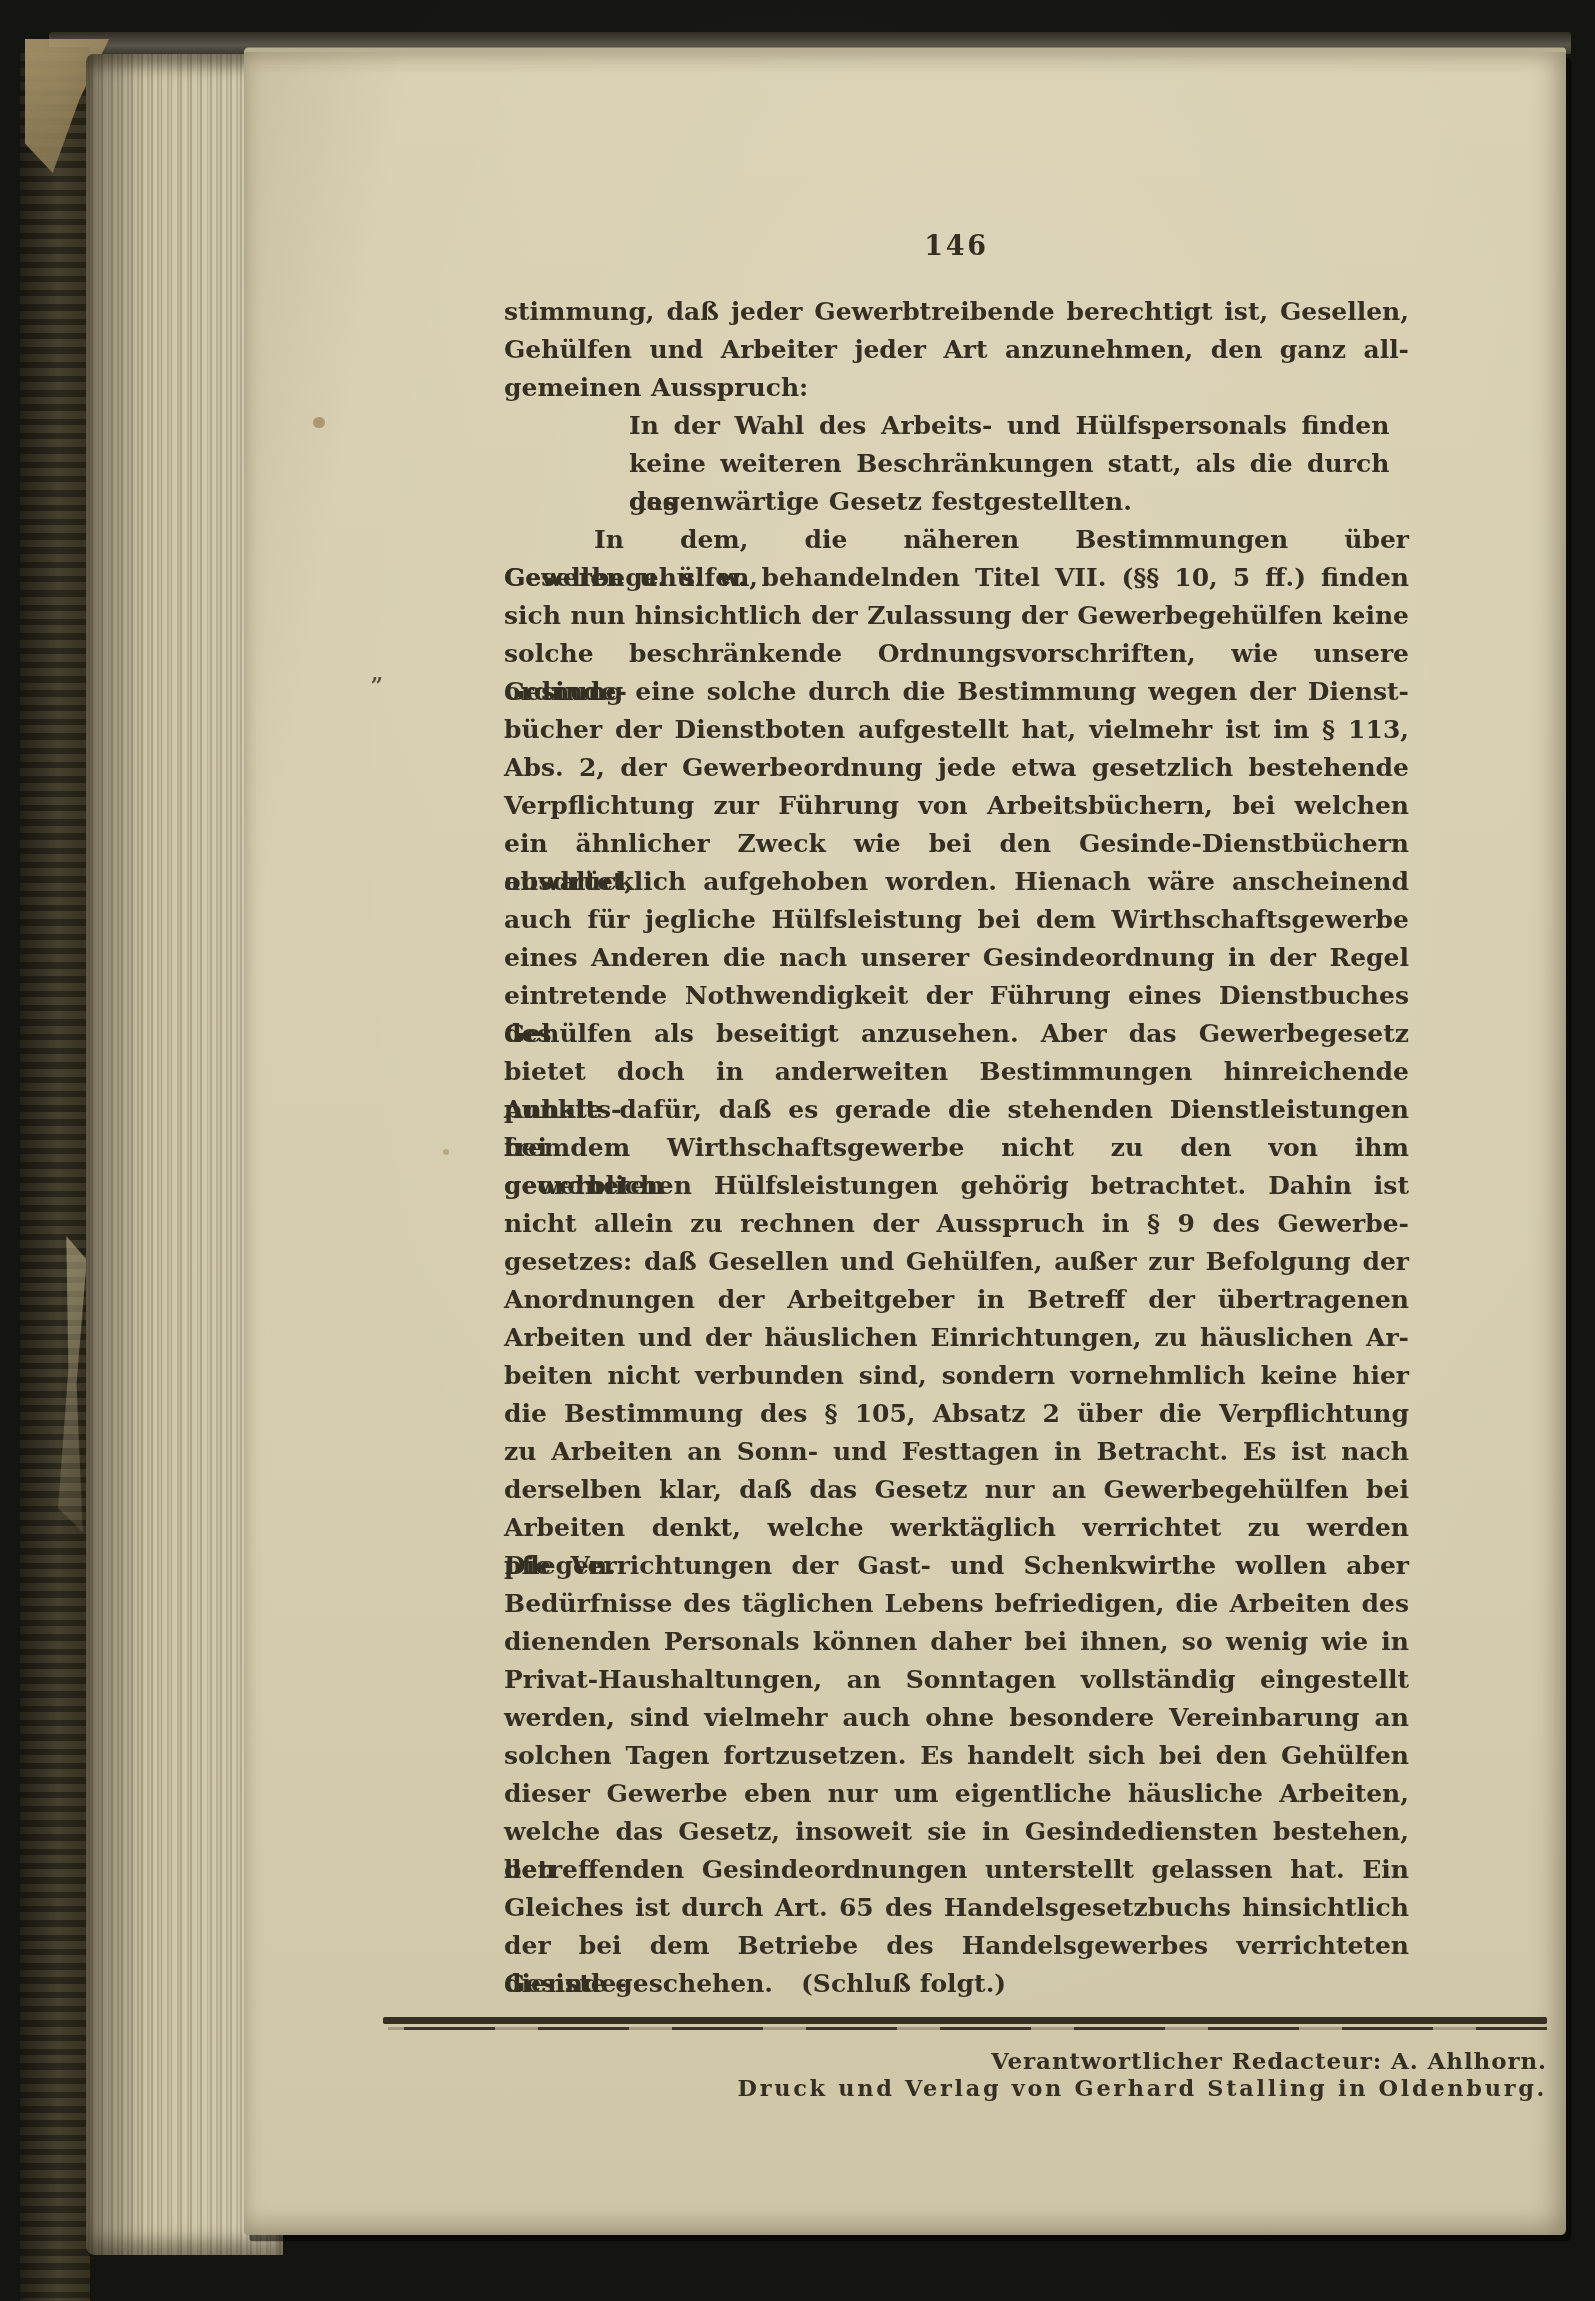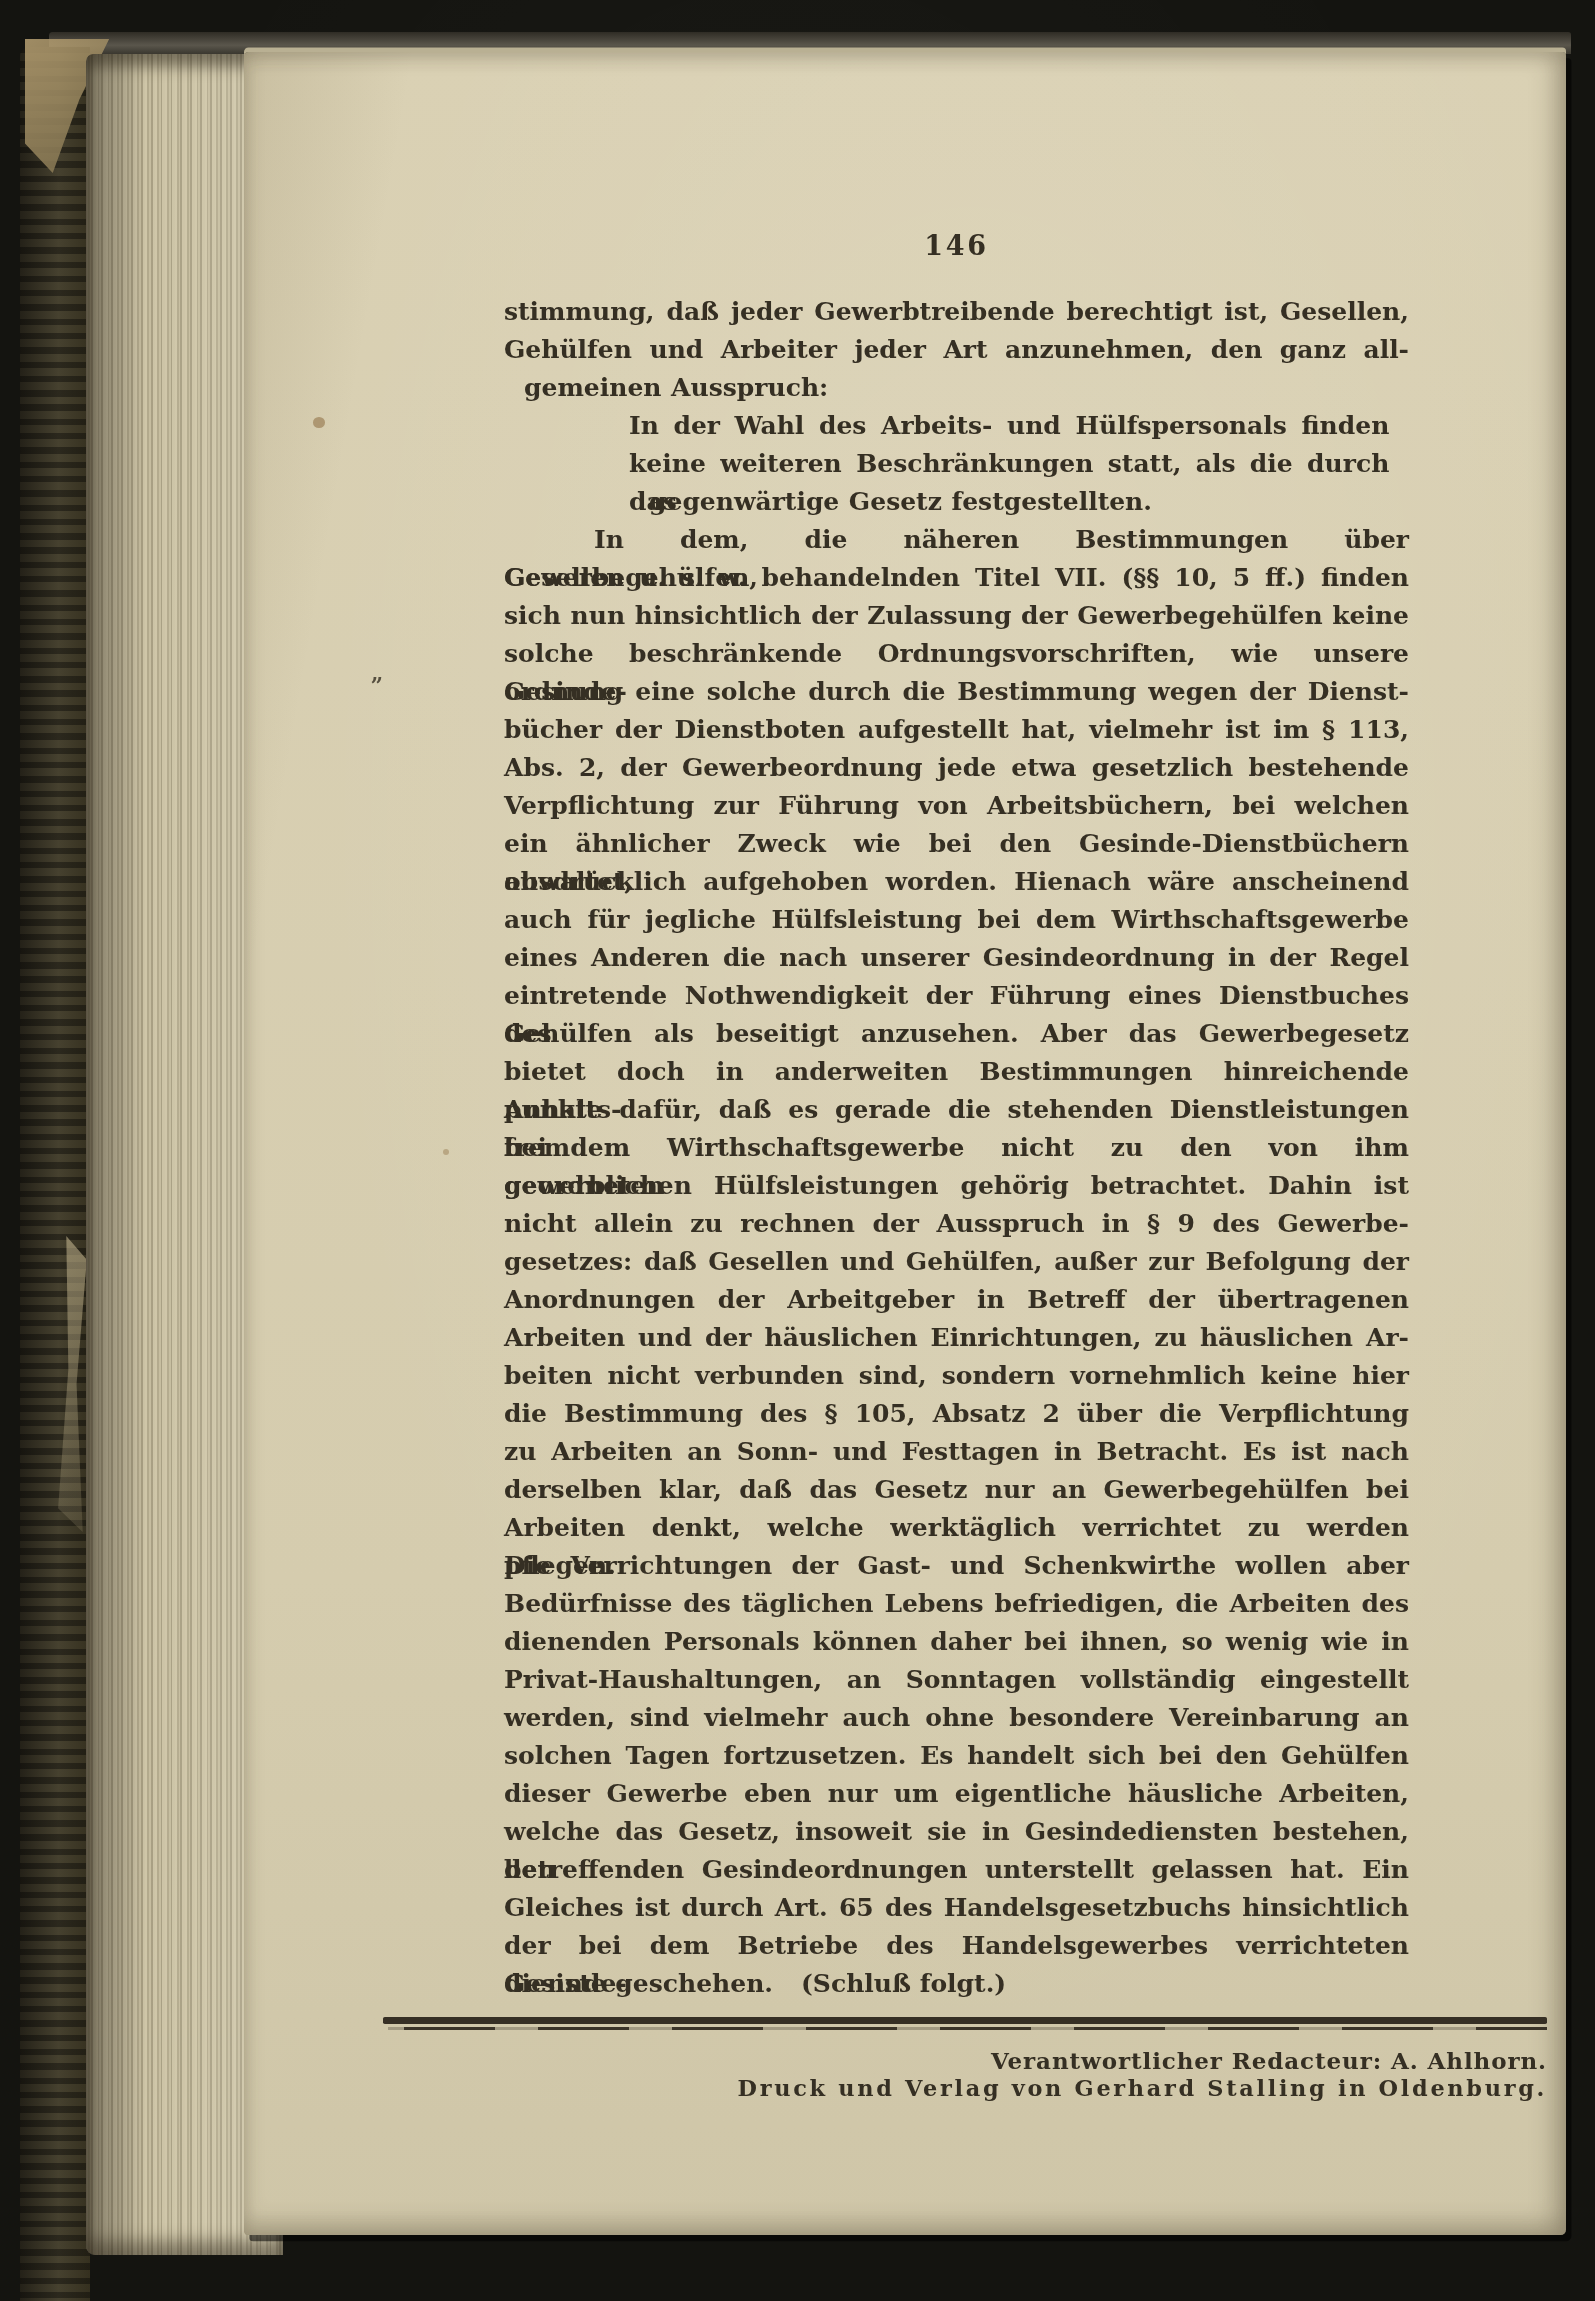--- a/index.html
+++ b/index.html
@@ -71,21 +71,21 @@
   
   .content{position:absolute;left:260px;top:175px;width:905px;}
   .page-number{
     text-align:center;font-size:27px;font-weight:bold;letter-spacing:2.7px;
     height:38px;line-height:38px;margin-bottom:28px;
   }
   .line{
     height:38px;line-height:38px;font-size:25px;font-weight:bold;
     text-align:justify;text-align-last:justify;word-spacing:0.9px;
   }
-  .line.end{text-align-last:left;margin-left:20px;}
+  .line.end{text-align-last:left;}
   .line.indent{text-indent:90px;}
   .quote{margin-left:125px;margin-right:19.7px;}
   .closing-row{
     height:38px;line-height:38px;font-size:25px;font-weight:bold;
     display:flex;justify-content:flex-start;gap:28px;
   }
   .footer-rule{
     margin-left:-121px;width:1164px;height:7.2px;background:#362f24;
     margin-top:14.3px;position:relative;border-radius:1.8px;
   }

